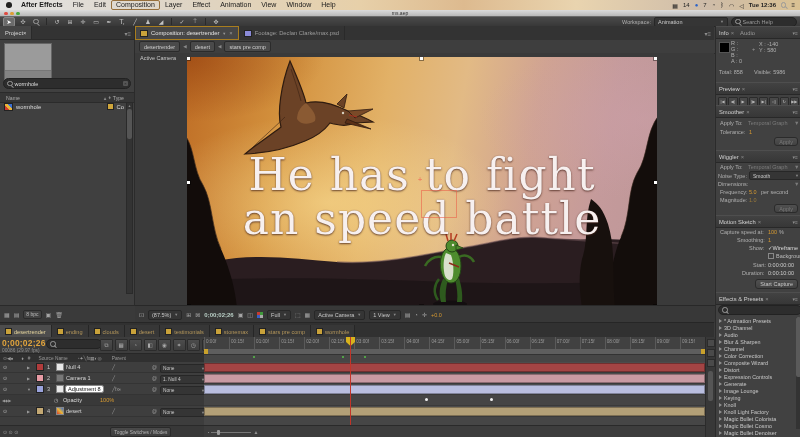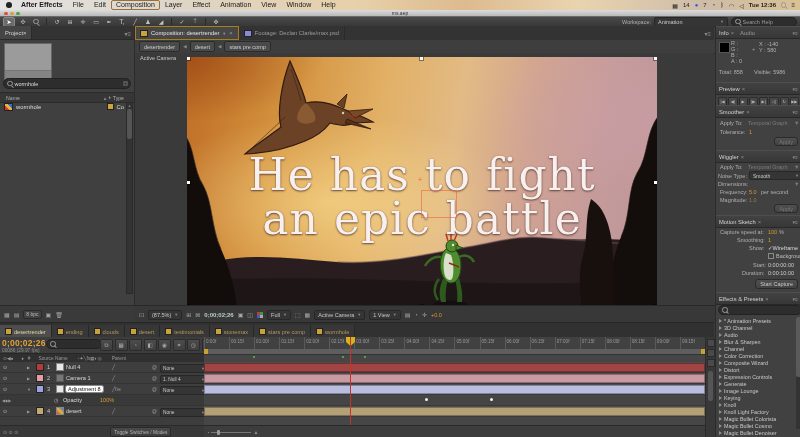--- a/index.html
+++ b/index.html
@@ -332,21 +332,21 @@
             <path d="M259,196 C256,202 256,212 258,219 C260,223 263,224 265,222 C267,218 267,206 264,198 Z" fill="#d9e0cc"></path>
             <path d="M254,200 C247,199 241,203 238,209 M272,200 C278,197 284,199 287,205" stroke="#3a6a22" stroke-width="2.5" fill="none"></path>
             <circle cx="265" cy="189" r="6" fill="#4e8c2e" stroke="#234415" stroke-width="1"></circle>
             <path d="M269,188 L276,191 L269,193 Z" fill="#4e8c2e" stroke="#234415" stroke-width=".8"></path>
             <circle cx="266" cy="188" r="1.2" fill="#e8e4d0"></circle>
             <path d="M261,184 L259,177 M264,183 L264,176 M267,184 L270,177" stroke="#b43a20" stroke-width="1.5"></path>
             <path d="M262,206 L272,210" stroke="#8a2a1a" stroke-width="1.5"></path>
           </g>
         </svg>
         <div class="stxt" id="txt1">He has to fight</div>
-        <div class="stxt" id="txt2">an epic battle</div>
+        <div class="stxt" id="txt2">an speed battle</div>
         <span id="poi"></span>
         <span id="poix">+</span>
         <span class="hdl" style="left:0;top:0"></span>
         <span class="hdl" style="left:233px;top:0"></span>
         <span class="hdl" style="right:0;top:0"></span>
         <span class="hdl" style="left:0;top:124px"></span>
         <span class="hdl" style="right:0;top:124px"></span>
         <span class="hdl" style="left:0;bottom:0"></span>
         <span class="hdl" style="left:233px;bottom:0"></span>
         <span class="hdl" style="right:0;bottom:0"></span>

